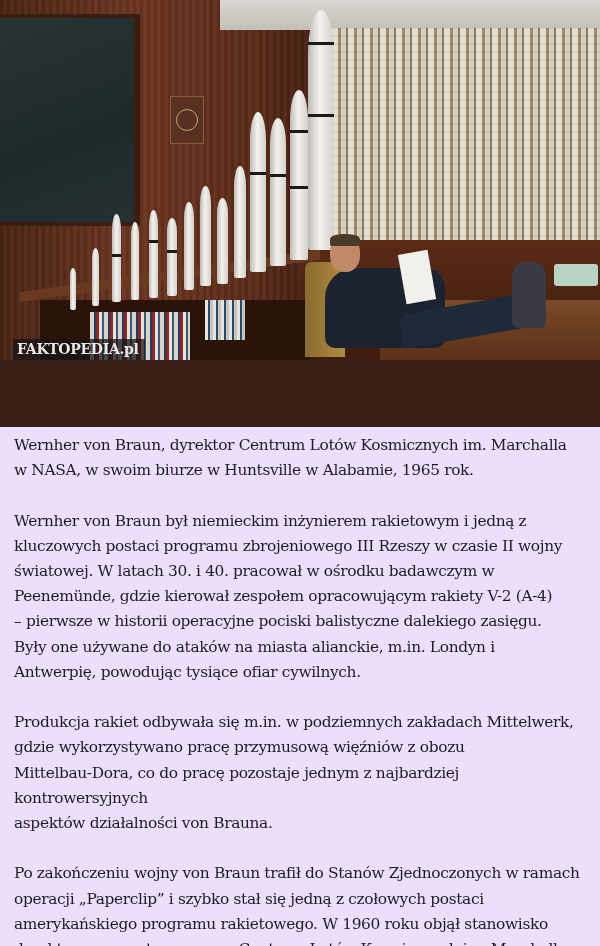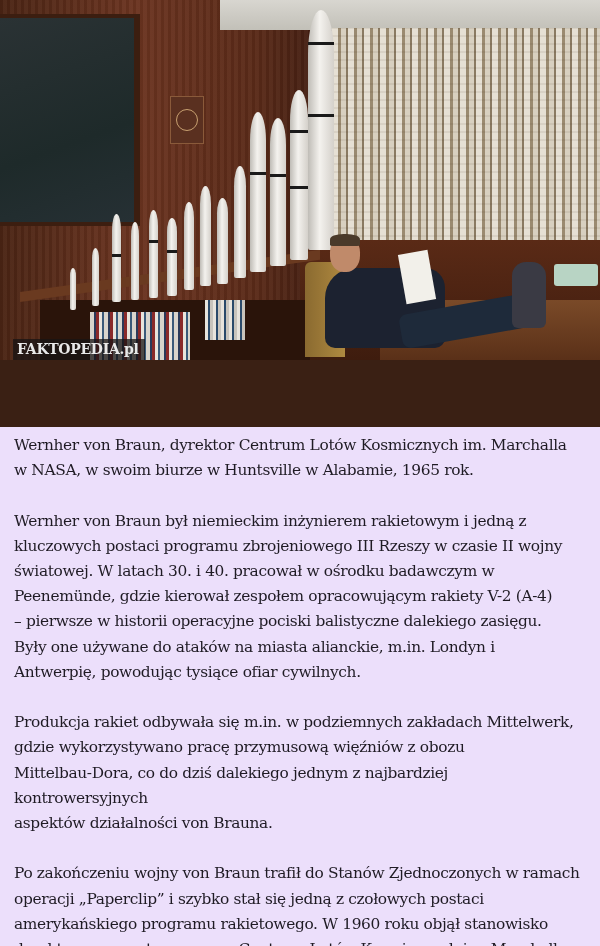--- a/index.html
+++ b/index.html
@@ -193,21 +193,21 @@
 w NASA, w swoim biurze w Huntsville w Alabamie, 1965 rok.</p>
   <p>Wernher von Braun był niemieckim inżynierem rakietowym i jedną z
 kluczowych postaci programu zbrojeniowego III Rzeszy w czasie II wojny
 światowej. W latach 30. i 40. pracował w ośrodku badawczym w
 Peenemünde, gdzie kierował zespołem opracowującym rakiety V-2 (A-4)
 – pierwsze w historii operacyjne pociski balistyczne dalekiego zasięgu.
 Były one używane do ataków na miasta alianckie, m.in. Londyn i
 Antwerpię, powodując tysiące ofiar cywilnych.</p>
   <p>Produkcja rakiet odbywała się m.in. w podziemnych zakładach Mittelwerk,
 gdzie wykorzystywano pracę przymusową więźniów z obozu
-Mittelbau-Dora, co do dziś dalekiego jednym z najbardziej kontrowersyjnych
+Mittelbau-Dora, co do pracę pozostaje jednym z najbardziej kontrowersyjnych
 aspektów działalności von Brauna.</p>
   <p>Po zakończeniu wojny von Braun trafił do Stanów Zjednoczonych w ramach
 operacji „Paperclip” i szybko stał się jedną z czołowych postaci
 amerykańskiego programu rakietowego. W 1960 roku objął stanowisko
 dyrektora nowo utworzonego Centrum Lotów Kosmicznych im. Marchalla,
 gdzie kierował pracami nad rakietami Saturn, które umożliwiły realizację
 programu Apollo i lądowanie ludzi na Księżycu.</p>
 </div>
 
 </body></html>

